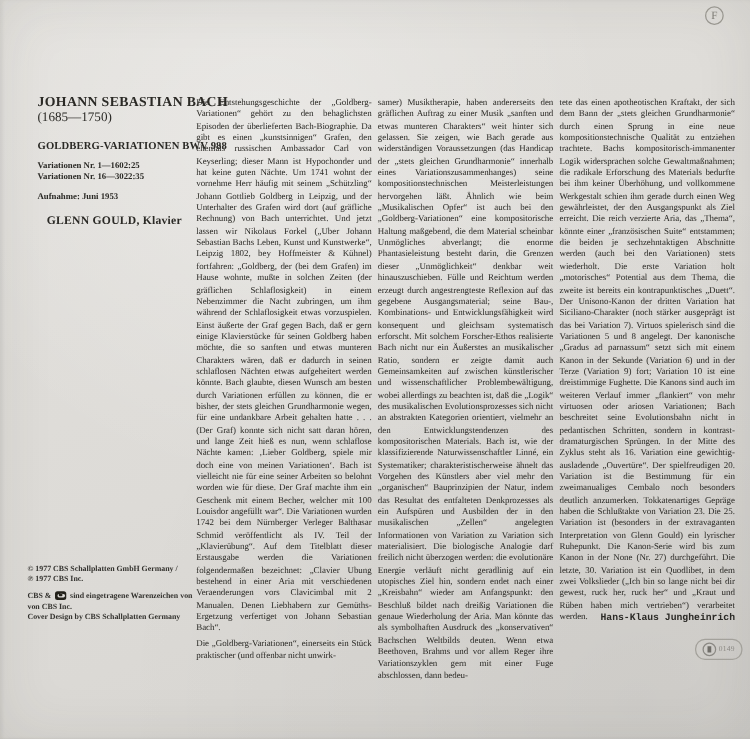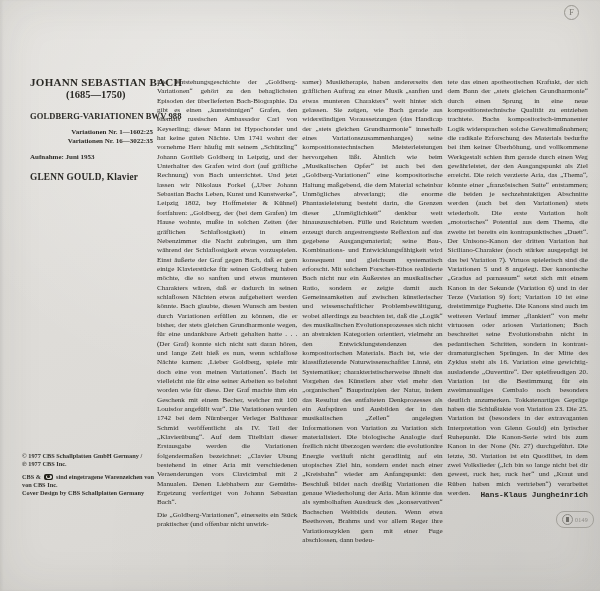--- a/index.html
+++ b/index.html
@@ -15,26 +15,26 @@
   }
   
   .corner-mark{
     position:absolute;top:5px;left:564px;width:13px;height:13px;
     border:1px solid #98968f;border-radius:50%;
     color:#7e7c76;font-size:9px;line-height:13px;text-align:center;
   }
   
   .header{position:absolute;left:30px;top:76px;width:123px;}
   .composer{font-weight:bold;font-size:11px;letter-spacing:0.3px;white-space:nowrap;}
-  .dates{font-weight:bold;font-size:10.5px;margin-top:1px;margin-left:36px;}
+  .dates{font-weight:normal;font-size:10.5px;margin-top:1px;}
   .work{font-weight:bold;font-size:8.5px;margin-top:11px;letter-spacing:0.1px;white-space:nowrap;}
   .tracks{margin-top:7px;font-size:7px;font-weight:bold;}
-  .track-row{display:flex;justify-content:flex-end;line-height:8.6px;}
+  .track-row{display:flex;justify-content:flex-start;line-height:8.6px;}
   .recording{margin-top:8px;font-size:7px;font-weight:bold;}
-  .artist{margin-top:11px;font-size:9.3px;font-weight:bold;letter-spacing:0.2px;white-space:nowrap;}
+  .artist{margin-top:11px;font-size:9.3px;font-weight:bold;letter-spacing:0.2px;white-space:nowrap;text-align:center;}
   
   .columns{position:absolute;left:157px;top:78px;width:431px;display:flex;gap:5px;}
   .col{width:140.3px;font-size:7.15px;line-height:9.35px;text-align:justify;letter-spacing:-0.03px;}
   .col p{margin:0;}
   .col p + p{margin-top:3px;}
   .signature{
     position:absolute;left:157px;top:491px;width:431px;text-align:right;
     font-weight:bold;font-size:7.8px;font-family:Liberation Mono, monospace;
   }
   

